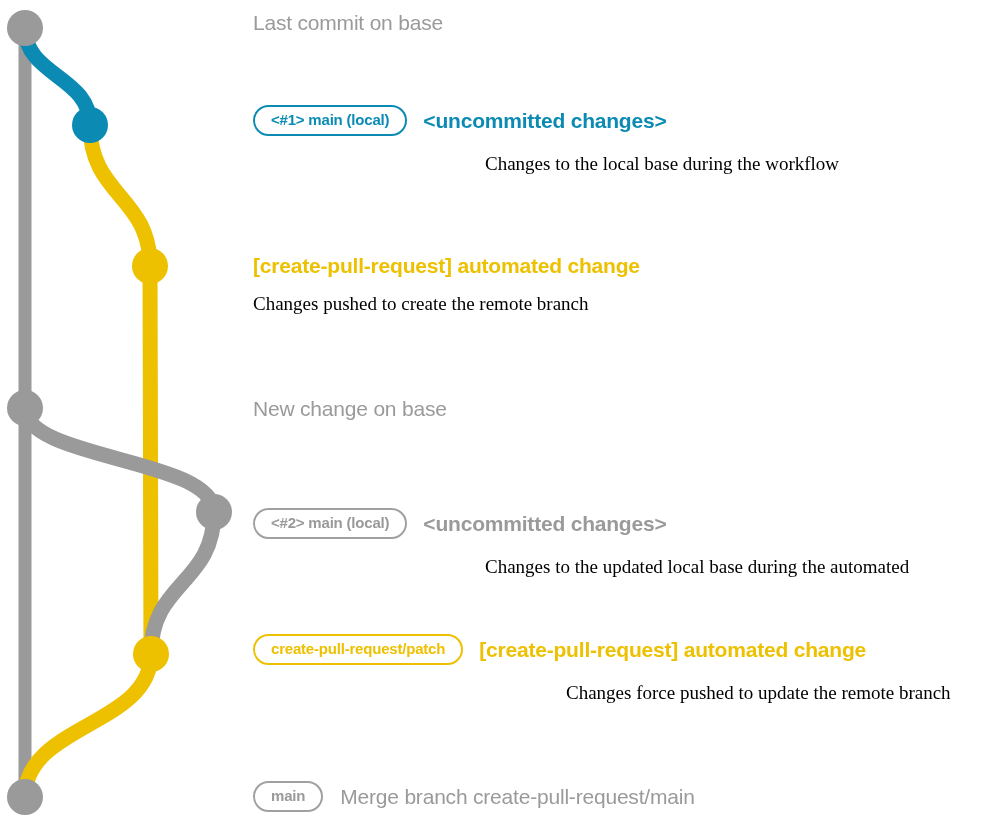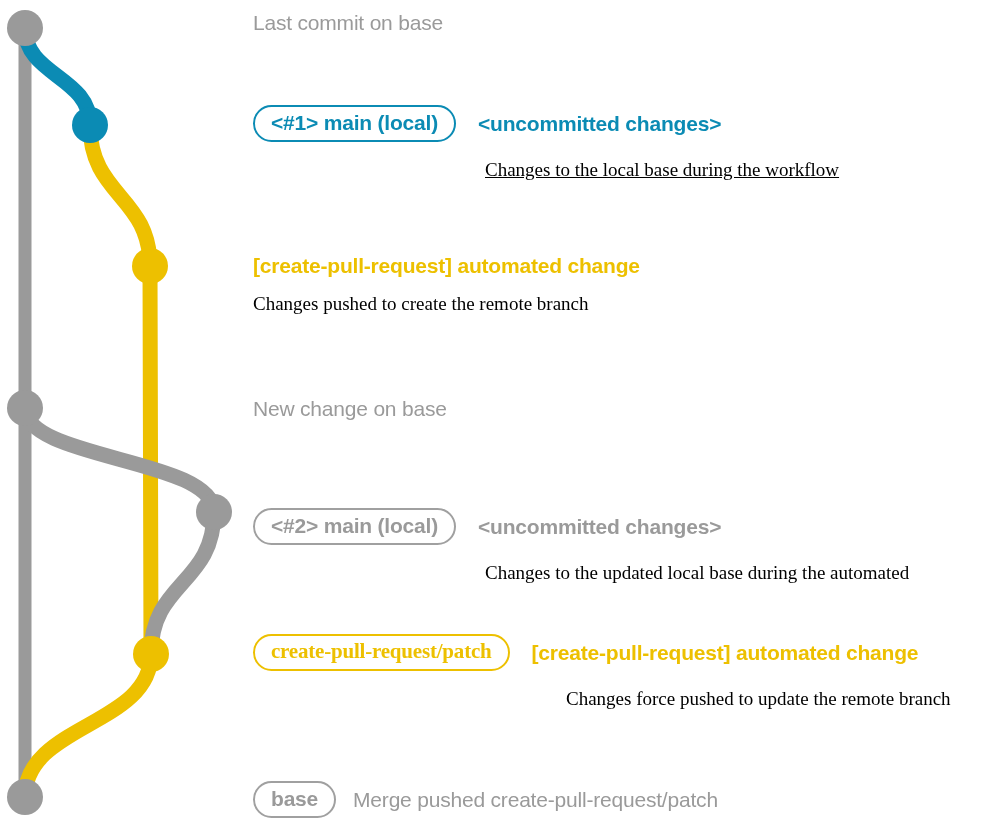--- a/index.html
+++ b/index.html
@@ -40,43 +40,43 @@
     flex-direction: row;
     align-items: center;
   }
   .pill {
     display: inline-flex;
     align-items: center;
     justify-content: center;
     border: 2px solid #0b8bb4;
     border-radius: 22px;
     padding: 5px 16px 7px 16px;
-    font-size: 21px;
+    font-size: 15px;
     font-weight: bold;
     letter-spacing: -0.2px;
     color: #0b8bb4;
     line-height: 1;
     white-space: nowrap;
     box-sizing: border-box;
   }
   .pill.blue { border-color: #0b8bb4; color: #0b8bb4; }
   .pill.gray { border-color: #a0a0a0; color: #9a9a9a; }
-  .pill.yellow { border-color: #edc000; color: #edc000; font-family: Liberation Serif, serif; }
+  .pill.yellow { border-color: #edc000; color: #edc000; }
 
   .subject {
     font-size: 21px;
     font-weight: bold;
     letter-spacing: -0.2px;
     white-space: nowrap;
     line-height: 1;
   }
   .subject.blue { color: #0b8bb4; }
   .subject.gray { color: #9a9a9a; }
   .subject.yellow { color: #edc000; }
-  .subject.pad { margin-left: 22px; }
+  .subject.pad { margin-left: 16px; }
 
   .plain-head {
     font-size: 21px;
     color: #9a9a9a;
     font-weight: normal;
     letter-spacing: -0.2px;
     white-space: nowrap;
     line-height: 1;
   }
 
@@ -129,21 +129,21 @@
     <div class="row-main">
       <span class="plain-head">Last commit on base</span>
     </div>
   </div>
 
   <div class="row" style="top:105px;">
     <div class="row-main">
       <span class="pill blue">&lt;#1&gt; main (local)</span>
       <span class="subject blue pad">&lt;uncommitted changes&gt;</span>
     </div>
-    <div class="body-text" style="margin-left:232px; margin-top:18px;text-decoration:underline;">Changes to the local base during the workflow</div>
+    <div class="body-text" style="margin-left:232px; margin-top:18px;">Changes to the local base during the workflow</div>
   </div>
 
   <div class="row" style="top:255px;">
     <div class="row-main">
       <span class="subject yellow">[create-pull-request] automated change</span>
     </div>
     <div class="body-text" style="margin-top:18px;">Changes pushed to create the remote branch</div>
   </div>
 
   <div class="row" style="top:398px;">
@@ -163,18 +163,18 @@
   <div class="row" style="top:634px;">
     <div class="row-main">
       <span class="pill yellow">create-pull-request/patch</span>
       <span class="subject yellow pad">[create-pull-request] automated change</span>
     </div>
     <div class="body-text" style="margin-left:313px; margin-top:18px;">Changes force pushed to update the remote branch</div>
   </div>
 
   <div class="row" style="top:781px;">
     <div class="row-main">
-      <span class="pill gray">base</span>
-      <span class="plain-head" style="margin-left:17px;">Merge pushed create-pull-request/patch</span>
+      <span class="pill gray">main</span>
+      <span class="plain-head" style="margin-left:17px;">Merge branch create-pull-request/main</span>
     </div>
   </div>
 
 </div>
 
 </body></html>

